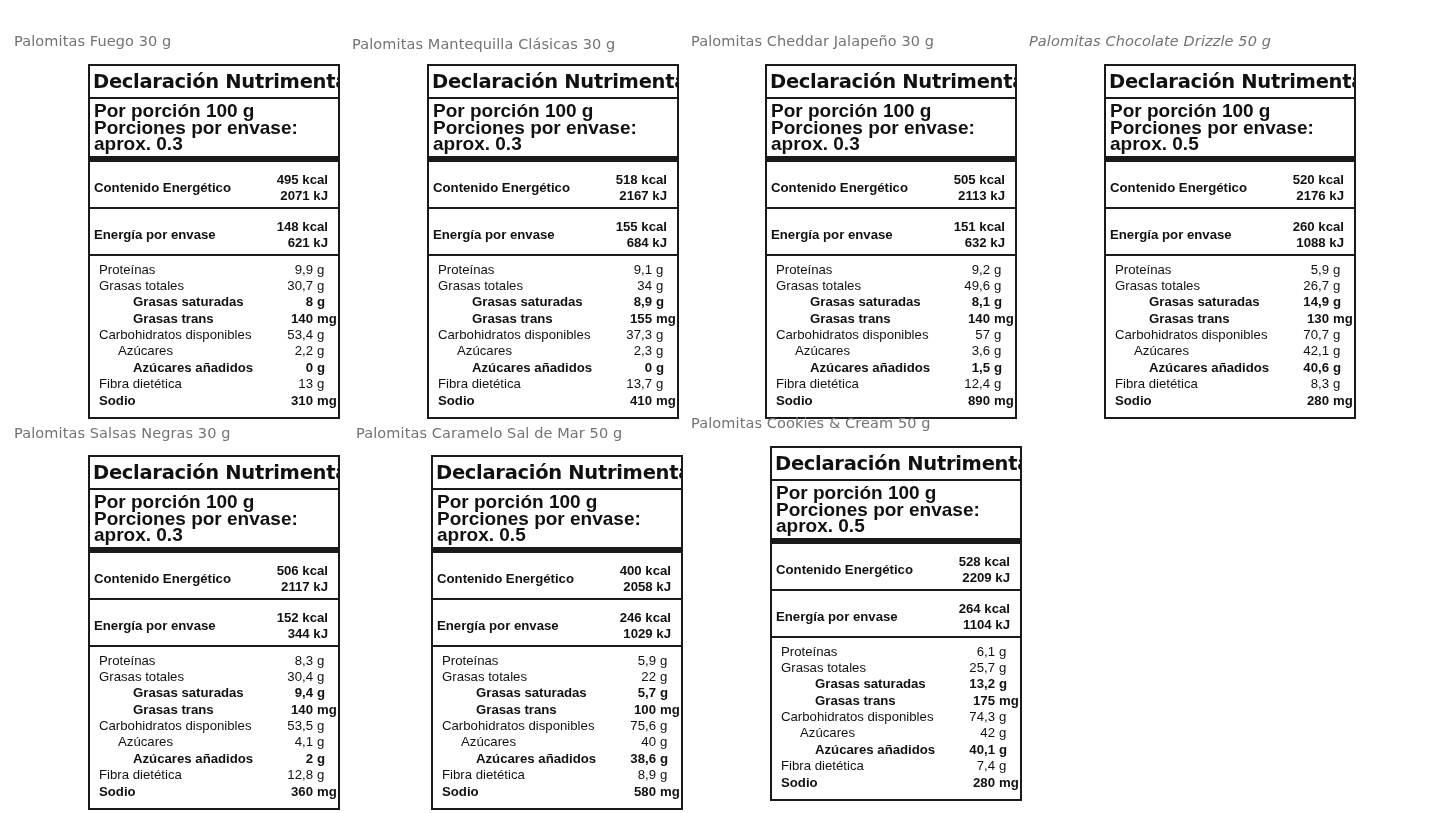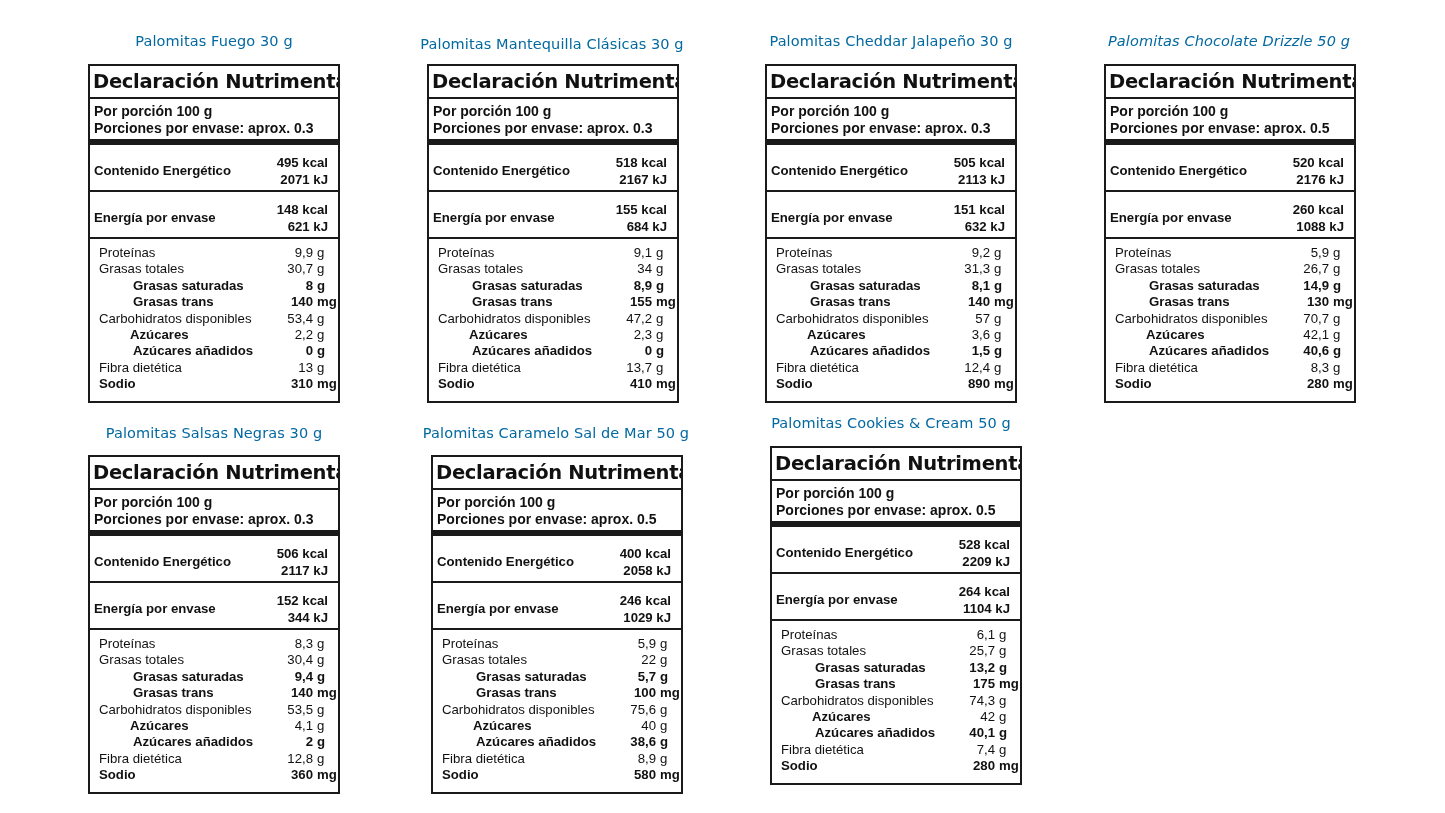--- a/index.html
+++ b/index.html
@@ -1,32 +1,32 @@
 <!DOCTYPE html>
 <html><head>
 <meta charset="utf-8">
 <style>
   html, body { margin:0; padding:0; background:#ffffff; }
   body { width:1445px; height:813px; position:relative; overflow:hidden; font-family:"Liberation Sans", sans-serif; color:#111; }
   .card { position:absolute; width:340px; }
-  .card-title { position:absolute; left:0; width:100%; text-align:center; font-family:"DejaVu Sans", sans-serif; font-size:14.5px; color:#0369a1; white-space:nowrap; letter-spacing:0.1px; }
+  .card-title { position:absolute; left:0; width:100%; text-align:left; font-family:"DejaVu Sans", sans-serif; font-size:14.5px; color:#737373; white-space:nowrap; letter-spacing:0.1px; }
   .label { position:absolute; width:248px; border:2px solid #1a1a1a; box-sizing:content-box; background:#fff; }
   .lbl-head { font-family:"DejaVu Sans", sans-serif; font-weight:bold; font-size:19.5px; letter-spacing:-0.3px; padding:4px 3px 3px 3px; height:24px; line-height:24px; border-bottom:2px solid #1a1a1a; white-space:nowrap; overflow:hidden; }
-  .lbl-portion { padding:4px 4px 3px 4px; font-weight:bold; font-size:14px; line-height:16.5px; border-bottom:6px solid #1a1a1a; }
+  .lbl-portion { padding:4px 4px 3px 4px; font-weight:bold; font-size:19px; line-height:16.5px; border-bottom:6px solid #1a1a1a; }
   .lbl-energy { display:flex; align-items:center; justify-content:space-between; padding:2px 10px 2px 4px; font-weight:bold; font-size:13.2px; line-height:16.5px; border-bottom:2px solid #1a1a1a; height:33px;margin-top:8px; }
   .lbl-energy .vals { text-align:right; }
   .lbl-energy .vals span { display:block; }
   .lbl-nutrients { padding:6px 0 8px 0; }
   .nrow { display:flex; font-size:13.2px; line-height:16.4px; height:16.4px; }
   .nrow .nname { width:176px; padding-left:9px; box-sizing:border-box; white-space:nowrap; }
   .nrow .nval { width:47px; text-align:right; white-space:nowrap; }
   .nrow .nunit { padding-left:4px; white-space:nowrap; }
   .nrow.sub .nname { padding-left:43px; }
   .nrow.bold { font-weight:bold; }
-  .nrow.sub2 .nname { padding-left:40px;font-weight:bold; }
+  .nrow.sub2 .nname { padding-left:28px; }
 </style>
 </head>
 <body>
 
 <div id="cards">
   <div class="card" style="left: 0px; top: 0px; width: 1445px;">
     <div class="card-title" style="left: 14px; width: 400px; top: 33px;">Palomitas Fuego 30 g</div>
     <div class="label" style="left: 88px; top: 64px;">
       <div class="lbl-head">Declaración Nutrimental</div>
       <div class="lbl-portion">
@@ -135,21 +135,21 @@
             <span class="nval">8,9</span>
             <span class="nunit">g</span>
           </div>
         <div class="nrow sub bold">
             <span class="nname">Grasas trans</span>
             <span class="nval">155</span>
             <span class="nunit">mg</span>
           </div>
         <div class="nrow">
             <span class="nname">Carbohidratos disponibles</span>
-            <span class="nval">47,2</span>
+            <span class="nval">37,3</span>
             <span class="nunit">g</span>
           </div>
         <div class="nrow sub2">
             <span class="nname">Azúcares</span>
             <span class="nval">2,3</span>
             <span class="nunit">g</span>
           </div>
         <div class="nrow sub bold">
             <span class="nname">Azúcares añadidos</span>
             <span class="nval">0</span>
@@ -192,21 +192,21 @@
         </span>
       </div>
       <div class="lbl-nutrients">
         <div class="nrow">
             <span class="nname">Proteínas</span>
             <span class="nval">9,2</span>
             <span class="nunit">g</span>
           </div>
         <div class="nrow">
             <span class="nname">Grasas totales</span>
-            <span class="nval">31,3</span>
+            <span class="nval">49,6</span>
             <span class="nunit">g</span>
           </div>
         <div class="nrow sub bold">
             <span class="nname">Grasas saturadas</span>
             <span class="nval">8,1</span>
             <span class="nunit">g</span>
           </div>
         <div class="nrow sub bold">
             <span class="nname">Grasas trans</span>
             <span class="nval">140</span>

